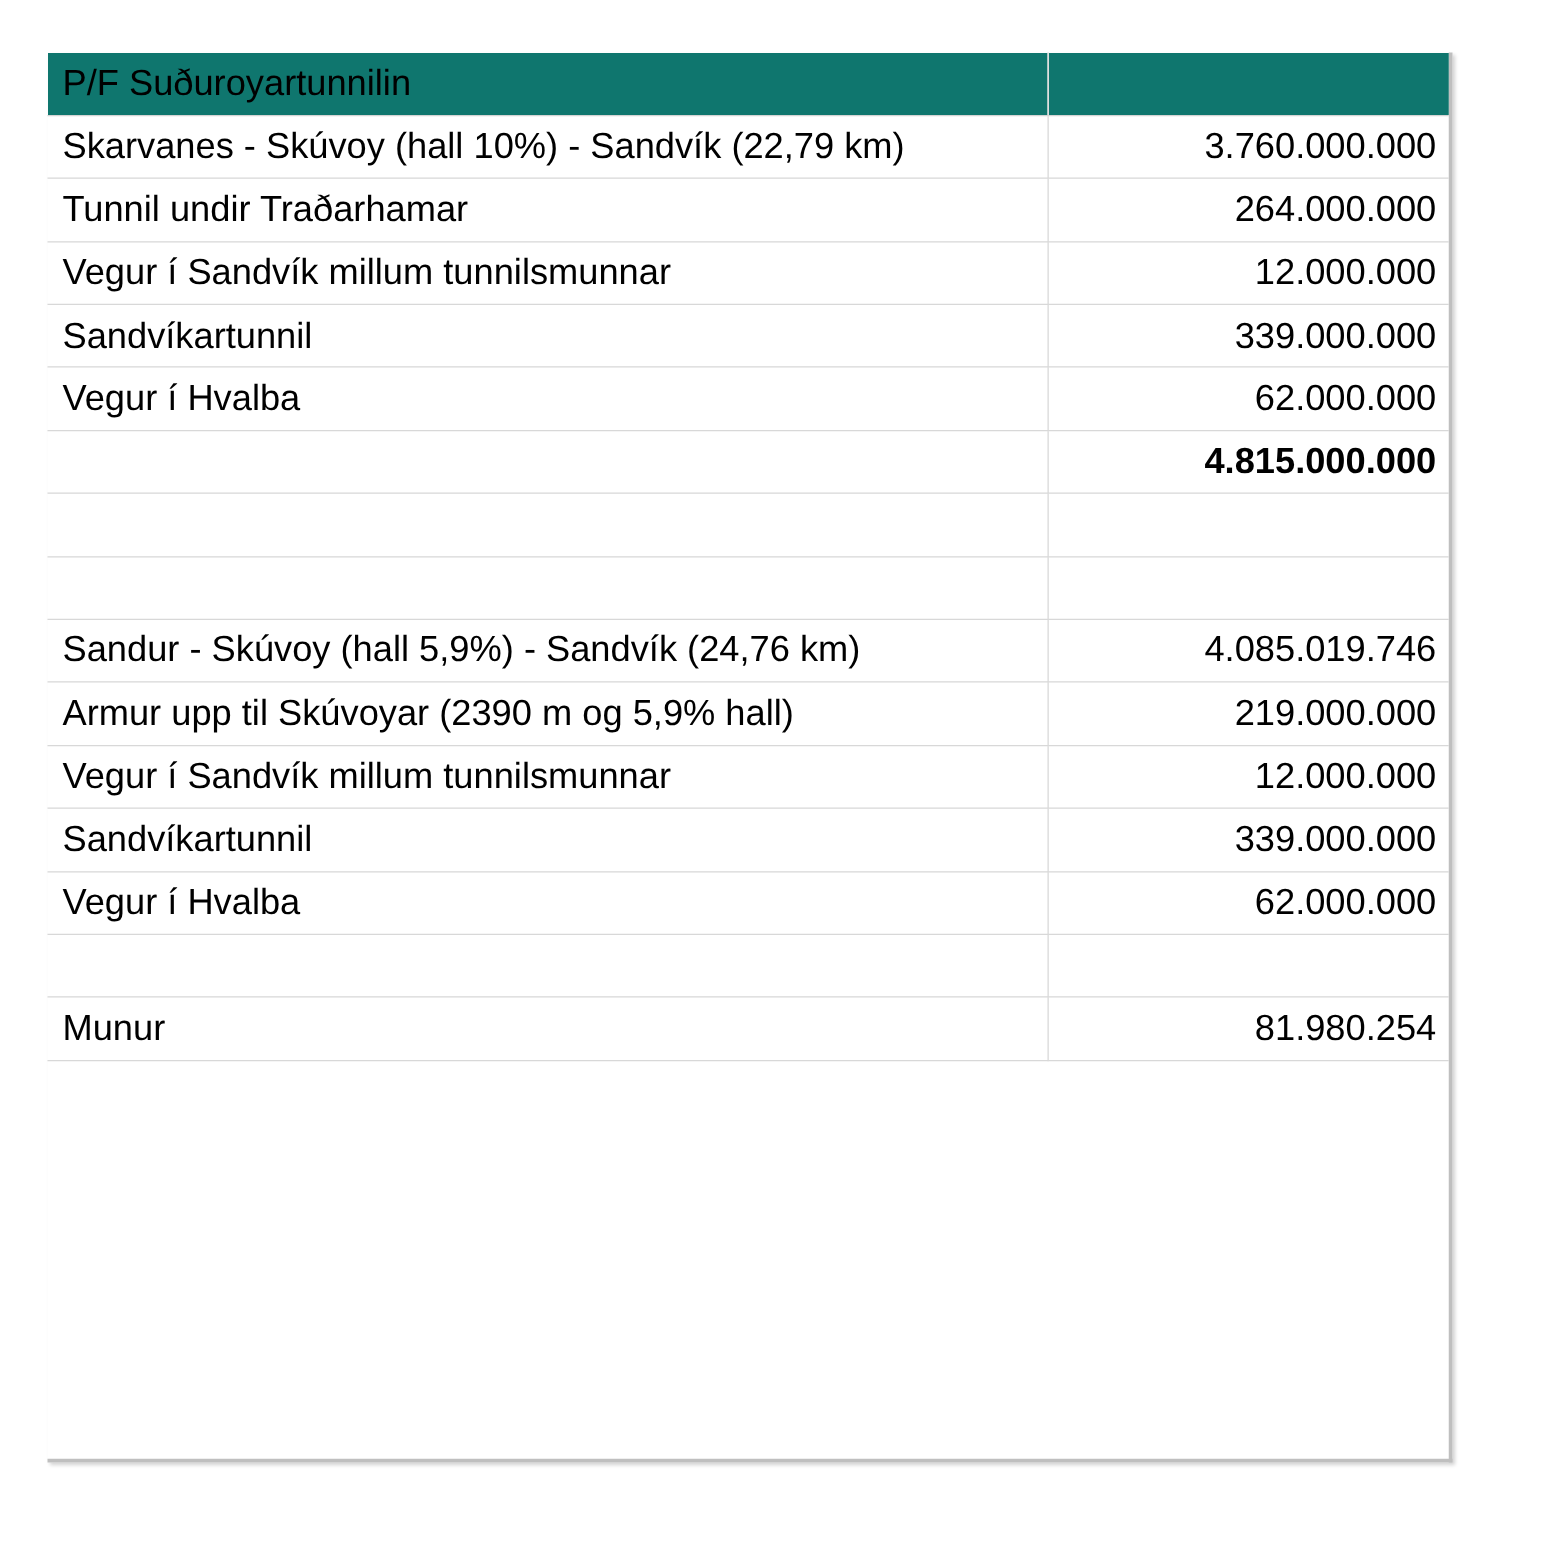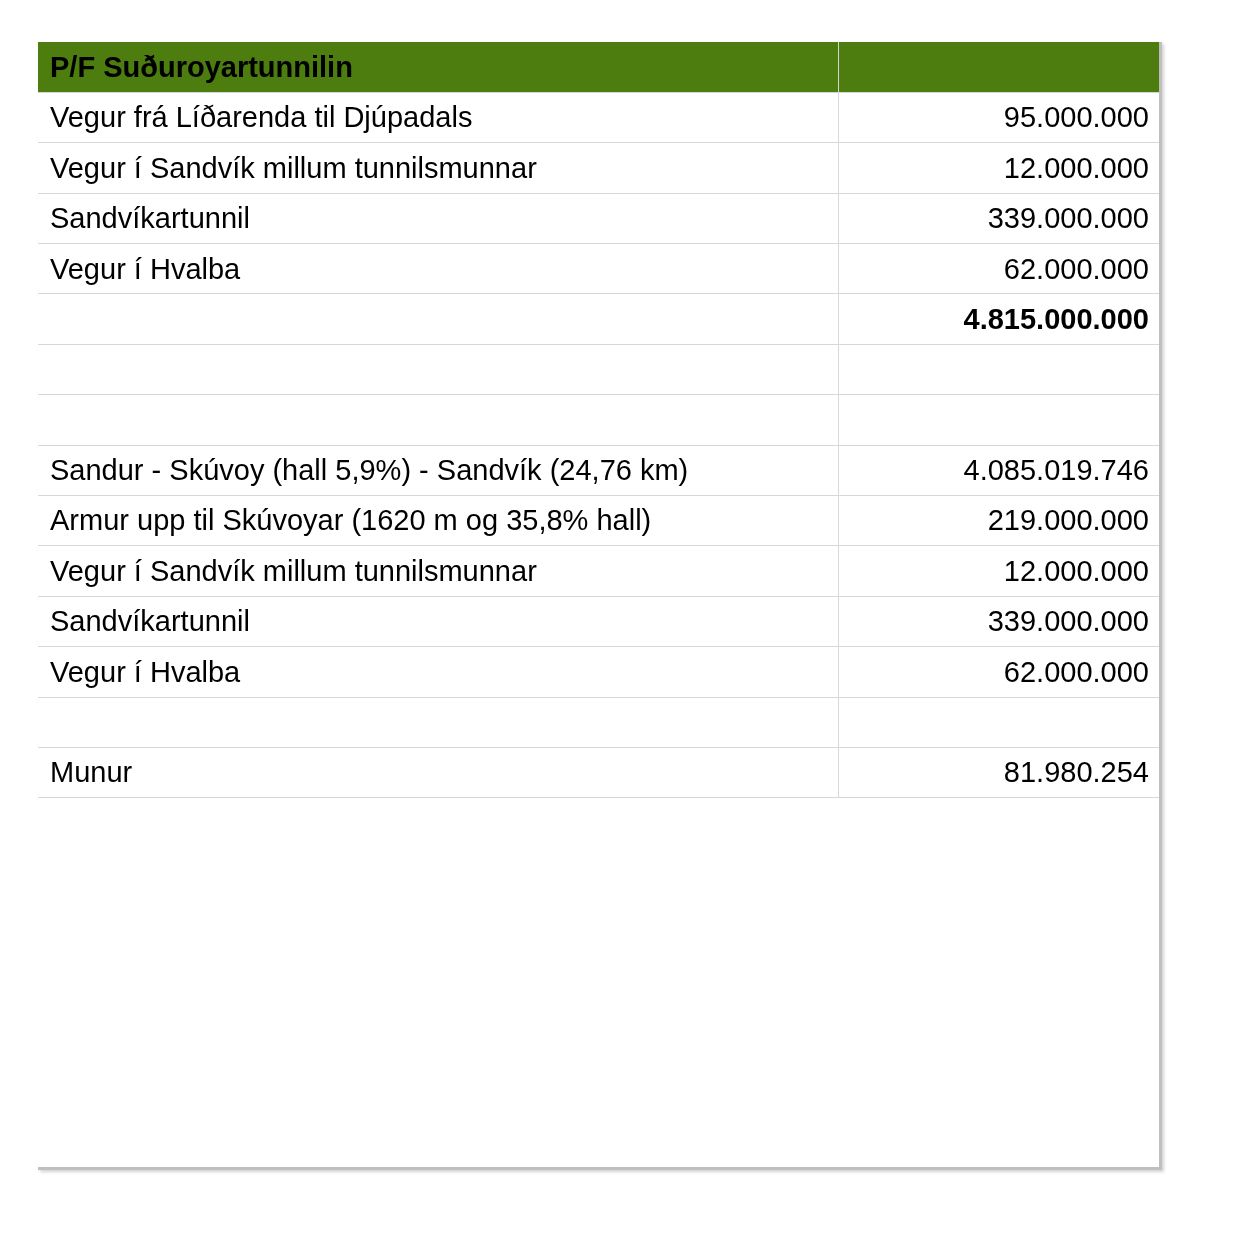--- a/index.html
+++ b/index.html
@@ -47,22 +47,22 @@
   }
   td.label {
     text-align: left;
     border-right: 1px solid #d8d8d8;
   }
   td.value {
     text-align: right;
     padding-right: 8px;
   }
   tr.section-header td {
-    background: #4d7c0f;
-    font-weight: bold;
+    background: #0f766e;
+    font-weight: normal;
     border-bottom: 1px solid #d4d4d4;
   }
   tr.section-header td.label { border-right: 1px solid #d4d4d4; }
   tr.total td.value { font-weight: bold; }
   tr.blank td { border-bottom: 1px solid #d8d8d8; }
   tr.spacer-row td.label { border-right: 1px solid #d8d8d8; }
 </style>
 </head>
 <body>
 
@@ -71,22 +71,26 @@
     <colgroup>
       <col class="c-label">
       <col class="c-value">
     </colgroup>
     <tbody id="table-body">
         <tr class="section-header">
           <td class="label">P/F Suðuroyartunnilin</td>
           <td class="value"></td>
         </tr>
         <tr class="">
-          <td class="label">Vegur frá Líðarenda til Djúpadals</td>
-          <td class="value">95.000.000</td>
+          <td class="label">Skarvanes - Skúvoy (hall 10%) - Sandvík (22,79 km)</td>
+          <td class="value">3.760.000.000</td>
+        </tr>
+        <tr class="">
+          <td class="label">Tunnil undir Traðarhamar</td>
+          <td class="value">264.000.000</td>
         </tr>
         <tr class="">
           <td class="label">Vegur í Sandvík millum tunnilsmunnar</td>
           <td class="value">12.000.000</td>
         </tr>
         <tr class="">
           <td class="label">Sandvíkartunnil</td>
           <td class="value">339.000.000</td>
         </tr>
         <tr class="">
@@ -103,21 +107,21 @@
         </tr>
         <tr class="blank spacer-row">
           <td class="label"></td>
           <td class="value"></td>
         </tr>
         <tr class="">
           <td class="label">Sandur - Skúvoy (hall 5,9%) - Sandvík (24,76 km)</td>
           <td class="value">4.085.019.746</td>
         </tr>
         <tr class="">
-          <td class="label">Armur upp til Skúvoyar (1620 m og 35,8% hall)</td>
+          <td class="label">Armur upp til Skúvoyar (2390 m og 5,9% hall)</td>
           <td class="value">219.000.000</td>
         </tr>
         <tr class="">
           <td class="label">Vegur í Sandvík millum tunnilsmunnar</td>
           <td class="value">12.000.000</td>
         </tr>
         <tr class="">
           <td class="label">Sandvíkartunnil</td>
           <td class="value">339.000.000</td>
         </tr>

